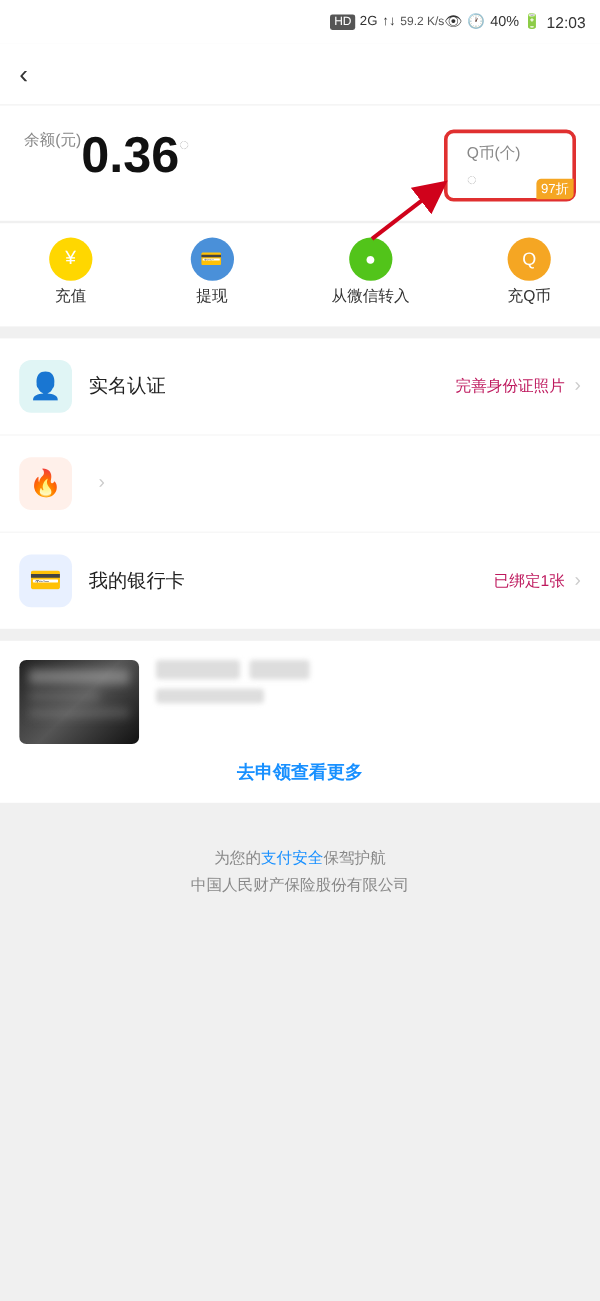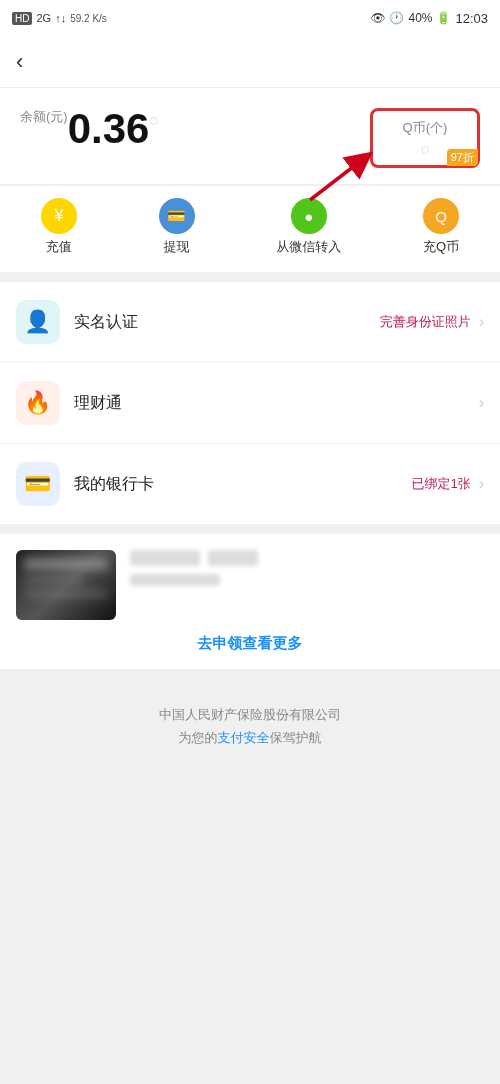--- a/index.html
+++ b/index.html
@@ -12,21 +12,21 @@
       overflow-x: hidden;
     }
 
     
     .status-bar {
       width: 100%;
       height: 36px;
       background: #fff;
       display: flex;
       align-items: center;
-      justify-content: space-between;
+      justify-content: flex-end;
       padding: 0 12px;
       font-size: 12px;
       color: #333;
     }
     .status-left {
       display: flex;
       align-items: center;
       gap: 4px;
     }
     .status-right {
@@ -90,21 +90,21 @@
     }
     .balance-refresh {
       font-size: 14px;
       color: #aaa;
       margin-top: 4px;
     }
     .qcoin-box {
       border: 3px solid #e03030;
       border-radius: 8px;
       padding: 8px 16px;
-      text-align: center;
+      text-align: left;
       min-width: 110px;
       position: relative;
       background: #fff;
     }
     .qcoin-discount {
       position: absolute;
       bottom: -1px;
       right: -1px;
       background: #f5a623;
       color: #fff;
@@ -357,21 +357,20 @@
       <span style="font-size:22px;">👤</span>
     </div>
     <span class="menu-text">实名认证</span>
     <span class="menu-sub">完善身份证照片</span>
     <span class="menu-chevron">›</span>
   </div>
   <div class="menu-item">
     <div class="menu-icon-wrap orange">
       <span style="font-size:22px; color:#ff6b35;">🔥</span>
     </div>
-    <span class="menu-text">理财通</span>
     <span class="menu-sub"></span>
     <span class="menu-chevron">›</span>
   </div>
   <div class="menu-item">
     <div class="menu-icon-wrap card">
       <span style="font-size:22px;">💳</span>
     </div>
     <span class="menu-text">我的银行卡</span>
     <span class="menu-sub">已绑定1张</span>
     <span class="menu-chevron">›</span>
@@ -399,17 +398,17 @@
       </div>
     </div>
   </div>
   <div class="ad-actions">
     <span class="ad-action-link">去申领</span>
     <span class="ad-action-link">查看更多</span>
   </div>
 </div>
 
 <div class="footer-section">
-  <p class="footer-company">中国人民财产保险股份有限公司</p>
   <p class="footer-company">
     <span>为您的</span><a class="footer-link" href="#">支付安全</a><span>保驾护航</span>
   </p>
+  <p class="footer-company">中国人民财产保险股份有限公司</p>
 </div>
 
 </body></html>

